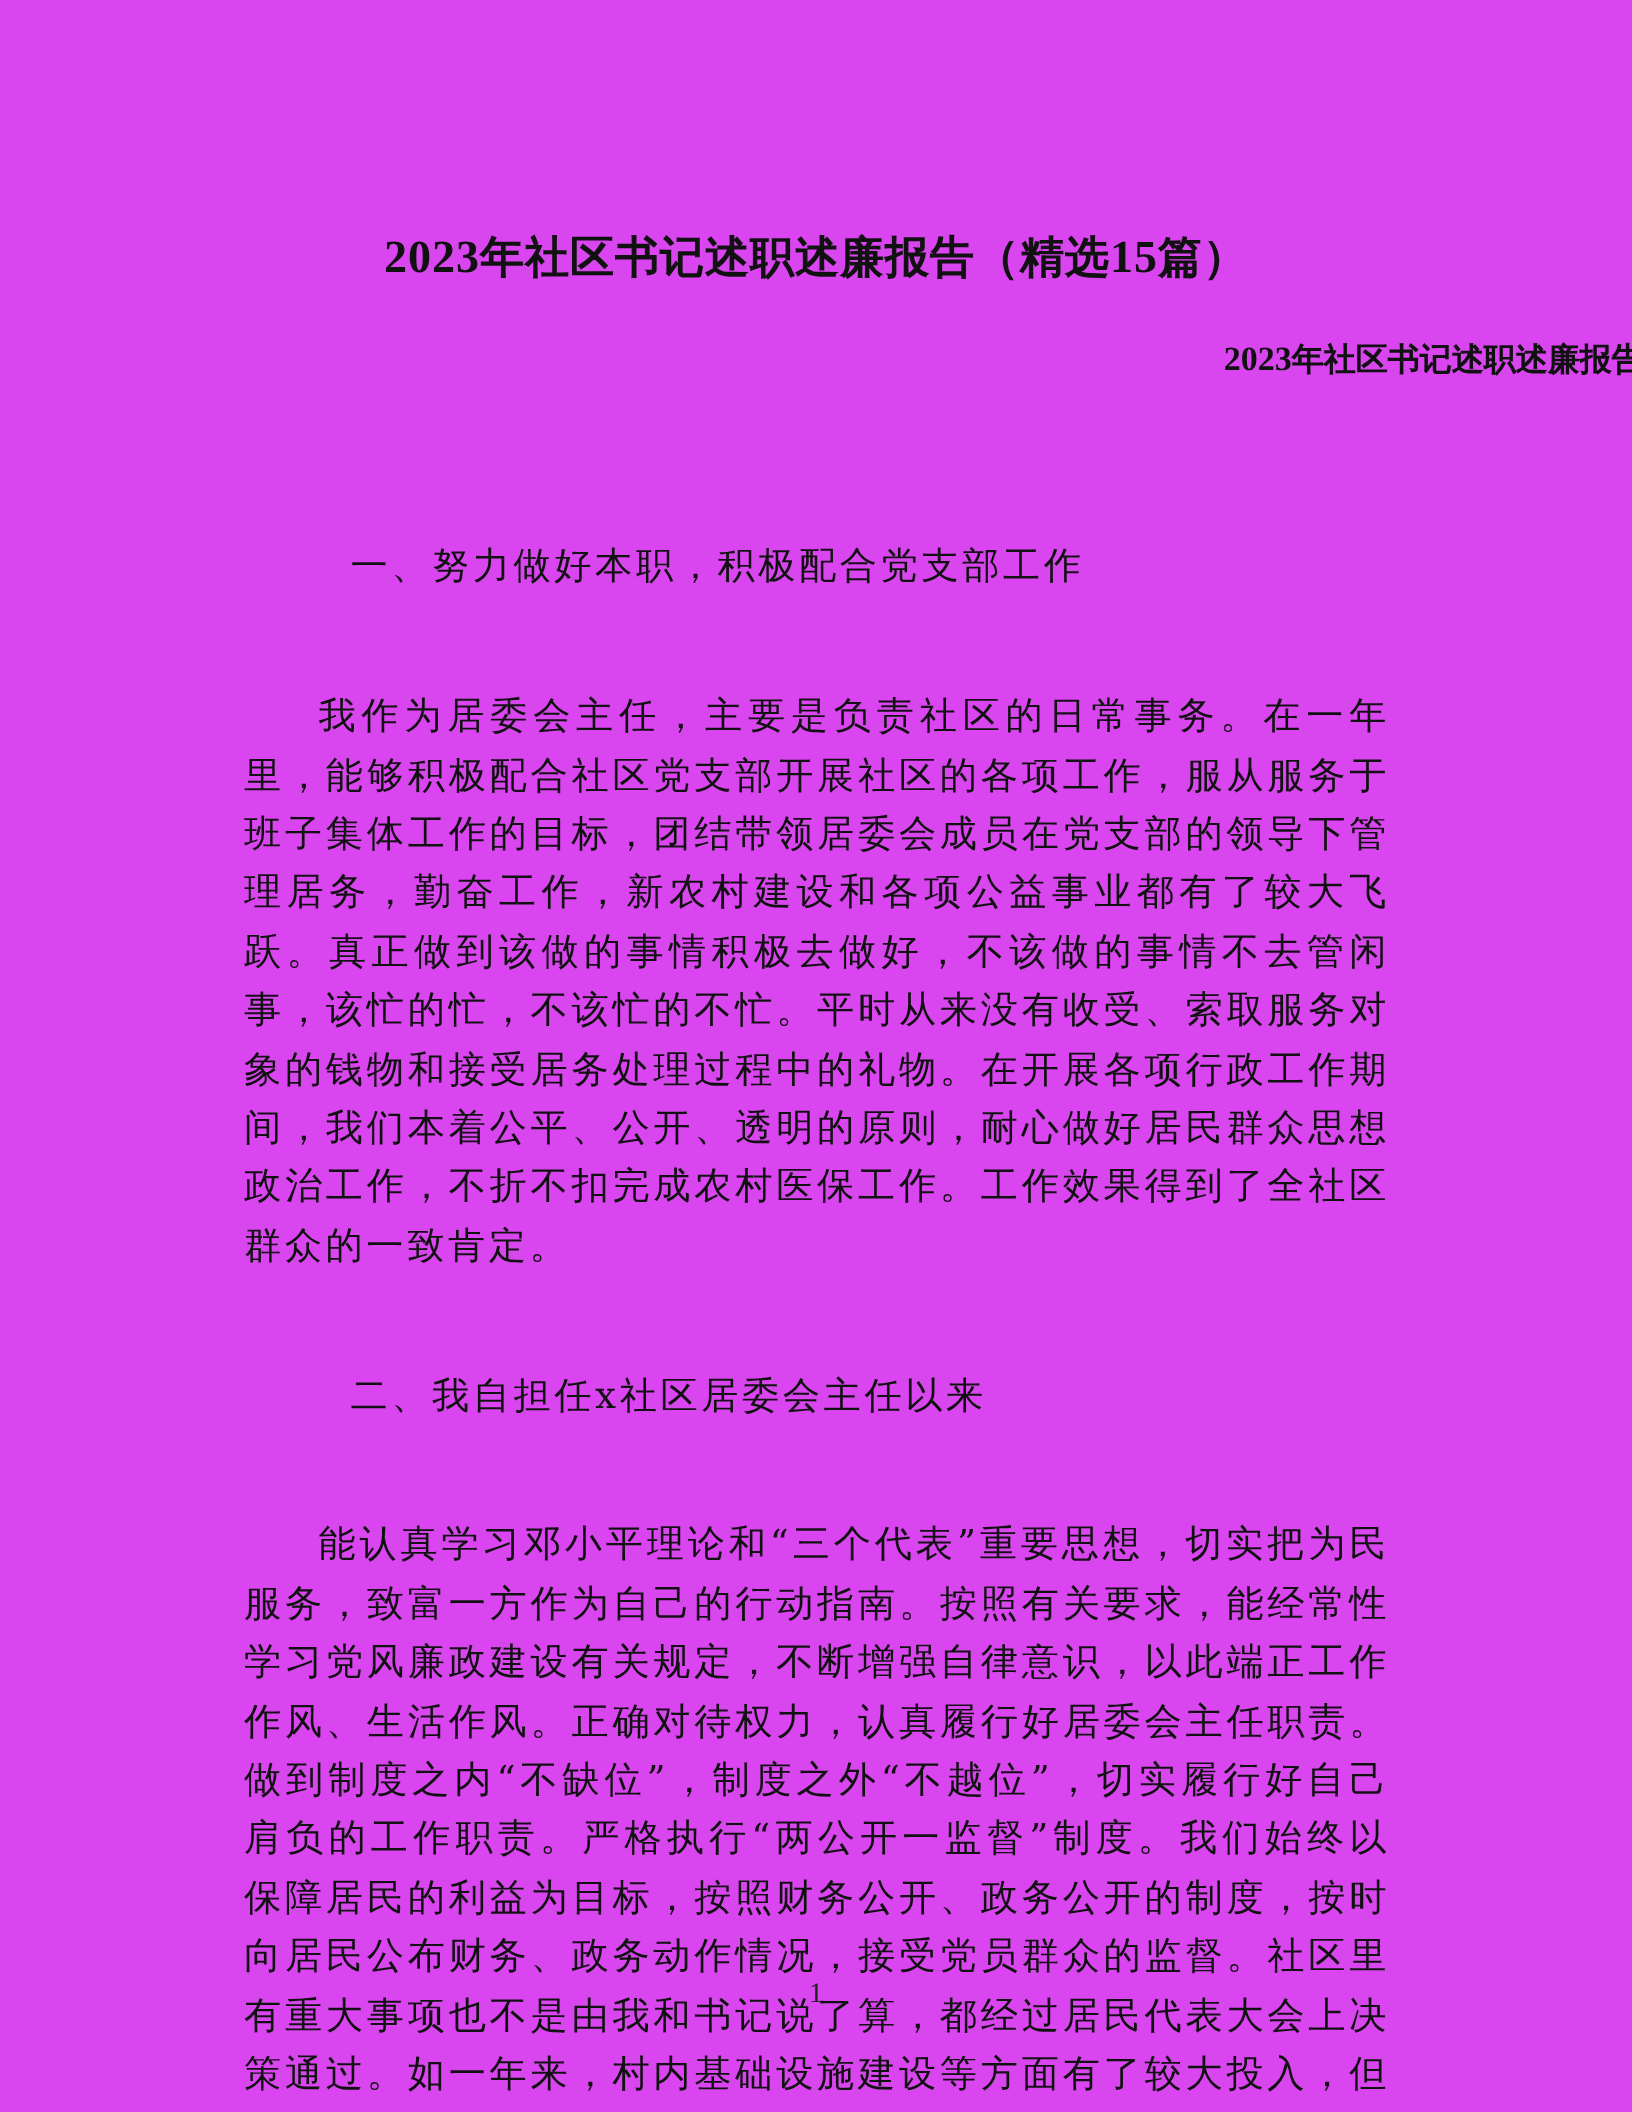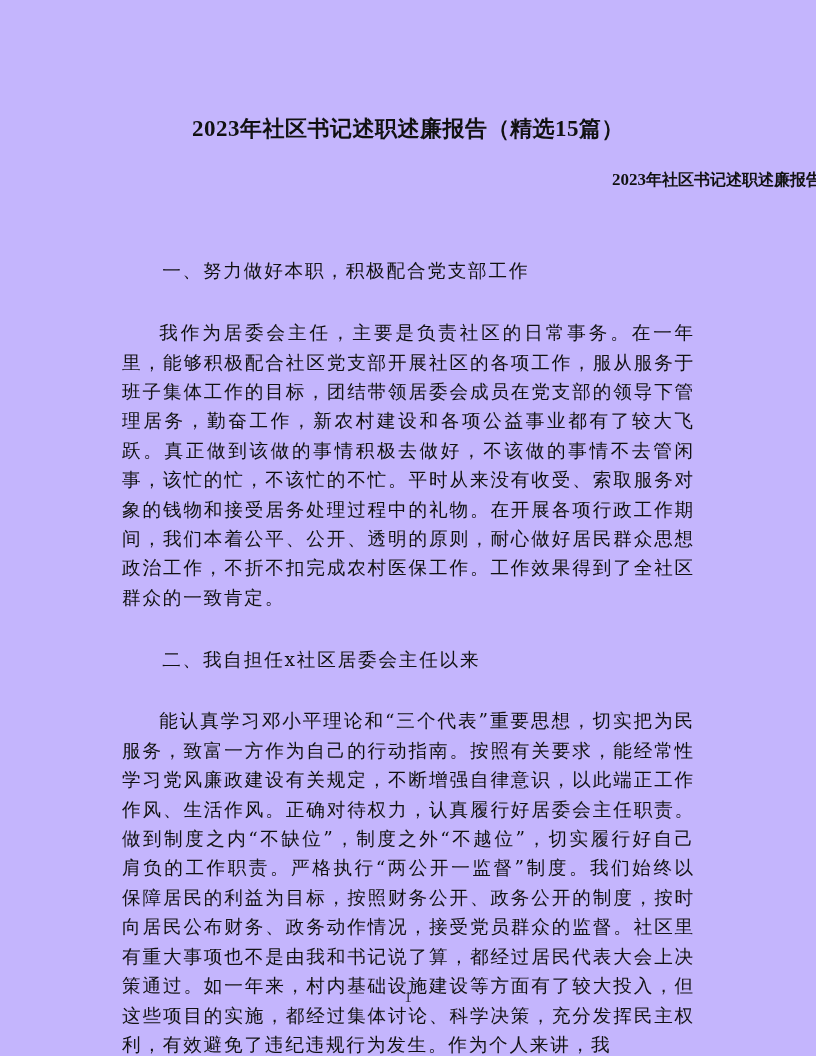--- a/index.html
+++ b/index.html
@@ -1,38 +1,38 @@
 <!DOCTYPE html>
 <html><head>
 <meta charset="utf-8">
 <style>
   html, body { margin: 0; padding: 0; background: #ffffff; }
   body { width: 816px; height: 1056px; position: relative; overflow: hidden; }
   .page {
     position: absolute; left: 0; top: 0; width: 816px; height: 1056px;
-    background: #c4b5fd; color: #111111;
+    background: #d946ef; color: #111111;
     font-family: "DejaVu Serif", "Liberation Serif", serif;
   }
   .title {
     position: absolute; left: 0; top: 113px; width: 816px; text-align: center;
     font-size: 22px; font-weight: bold; line-height: 32px; letter-spacing: 0.5px;
     font-family: "DejaVu Sans", "Liberation Sans", sans-serif;
   }
   .title .num { font-family: "Liberation Serif", serif; font-size: 23px; }
   .subtitle {
     position: absolute; left: 0; top: 168px; width: 816px; text-align: right;
     font-size: 16px; font-weight: bold; line-height: 24px; margin-left: 36px;
   }
   .subtitle .num { font-family: "Liberation Serif", serif; font-size: 17px; }
   .body {
     position: absolute; left: 122px; top: 224px; width: 573px;
     font-size: 18.6px; line-height: 29.4px; letter-spacing: 1.8px;
   }
   .para { margin: 0 0 0 0; text-indent: 2em; text-align: justify; word-break: break-all; }
-  .heading { margin: 3px; text-indent: 2em; }
+  .heading { margin: 16px; text-indent: 2em; }
   .gap { height: 29.4px; }
   .page-number {
     position: absolute; left: 0; top: 990px; width: 816px; text-align: center;
     font-size: 14px; font-family: "Liberation Serif", serif; color: #222;
   }
 </style>
 </head>
 <body>
 
 <div class="page">

